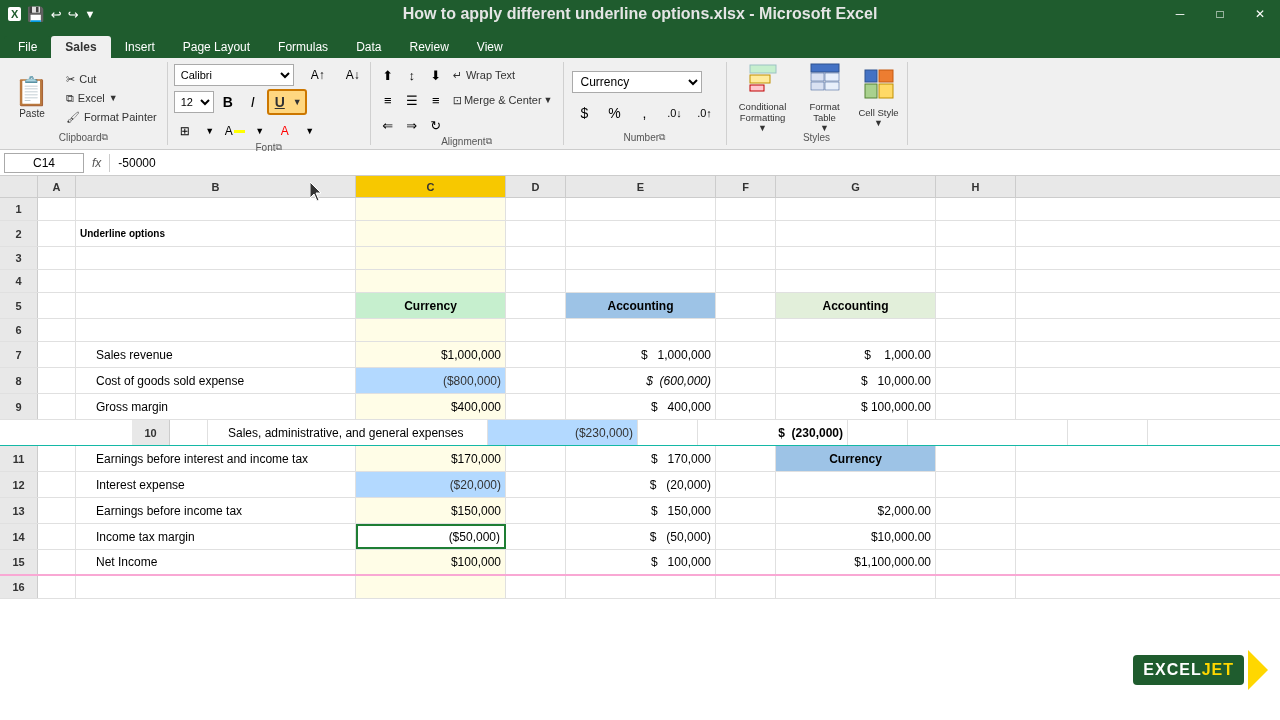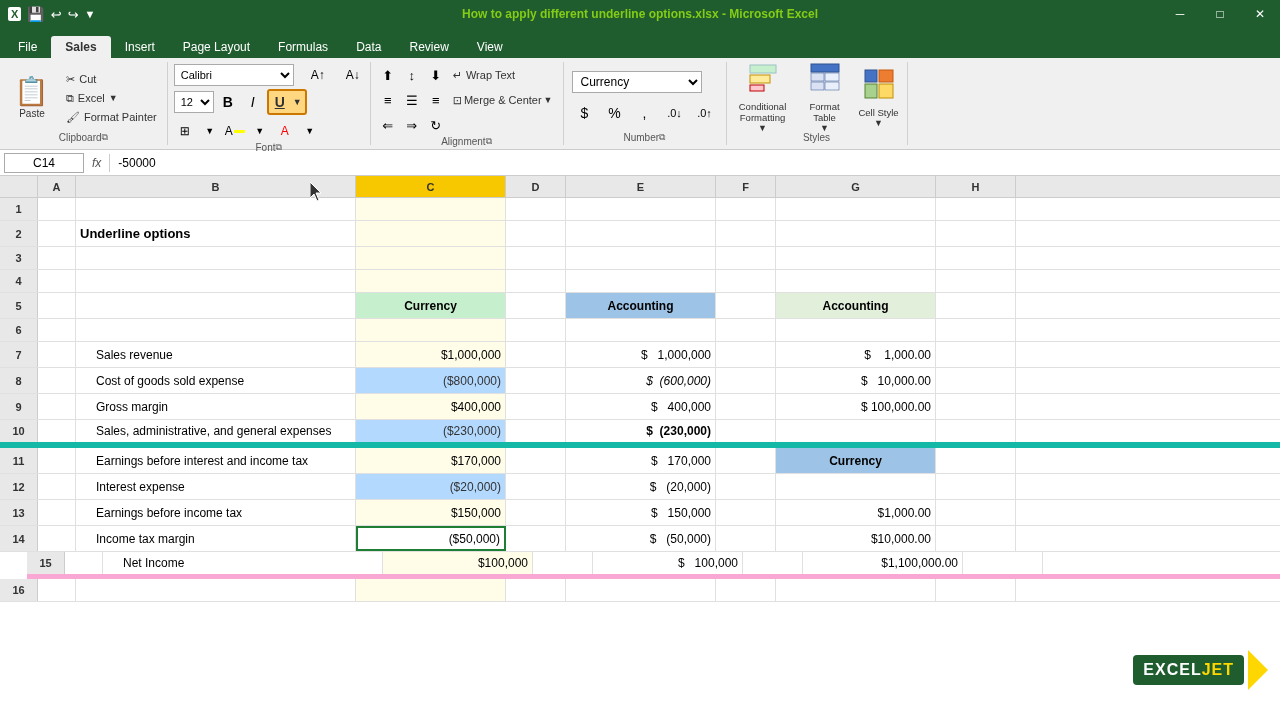--- a/index.html
+++ b/index.html
@@ -332,21 +332,21 @@
 <div id="app" style="position:relative; width:1280px; height:720px; overflow:hidden;">
 
   <div id="title-bar" style="position:relative; display:flex; align-items:center; justify-content:center; background:#1f5c2e; height:28px;">
     <div class="title-icons" style="position:absolute;left:8px;display:flex;gap:6px;align-items:center;">
       <span style="background:#fff;color:#1f5c2e;font-weight:bold;font-size:11px;padding:1px 3px;border-radius:2px;">X</span>
       <span style="color:#fff;font-size:14px;">💾</span>
       <span style="color:#fff;font-size:13px;">↩</span>
       <span style="color:#fff;font-size:13px;">↪</span>
       <span style="color:#fff;font-size:11px;">▼</span>
     </div>
-    <span style="color:#84cc16;font-size:12px;font-weight:600;">How to apply different underline options.xlsx - Microsoft Excel</span>
+    <span style="color:#e5e5e5;font-size:16px;font-weight:600;">How to apply different underline options.xlsx - Microsoft Excel</span>
     <div class="window-controls" style="position:absolute;right:0;display:flex;">
       <span style="width:40px;height:28px;display:flex;align-items:center;justify-content:center;color:#fff;font-size:12px;cursor:pointer;">─</span>
       <span style="width:40px;height:28px;display:flex;align-items:center;justify-content:center;color:#fff;font-size:12px;cursor:pointer;">□</span>
       <span style="width:40px;height:28px;display:flex;align-items:center;justify-content:center;color:#fff;font-size:12px;cursor:pointer;">✕</span>
     </div>
   </div>
 
   <div id="ribbon-tabs" style="background:#1f5c2e;display:flex;align-items:flex-end;padding:0 4px;height:30px;">
     <div class="ribbon-tab" style="padding:4px 14px;font-size:12px;cursor:pointer;background:#1f5c2e;color:#fff;border-radius:3px 3px 0 0;">File</div>
     <div class="ribbon-tab active" style="padding:4px 14px;font-size:12px;cursor:pointer;background:#f0f0f0;color:#333;font-weight:600;border-radius:3px 3px 0 0;">Sales</div>
@@ -563,21 +563,21 @@
         <div class="cell" style="width:60px;min-width:60px;border-right:1px solid #e0e0e0;"></div>
         <div class="cell" style="width:150px;min-width:150px;border-right:1px solid #e0e0e0;"></div>
         <div class="cell" style="width:60px;min-width:60px;border-right:1px solid #e0e0e0;"></div>
         <div class="cell" style="width:160px;min-width:160px;border-right:1px solid #e0e0e0;"></div>
         <div class="cell" style="width:80px;min-width:80px;border-right:1px solid #e0e0e0;"></div>
       </div>
 
       <div class="grid-row" style="display:flex;border-bottom:1px solid #e0e0e0;min-height:26px;">
         <div class="row-num" style="width:38px;min-width:38px;display:flex;align-items:center;justify-content:center;border-right:1px solid #ccc;background:#e8e8e8;font-size:11px;color:#333;font-weight:600;">2</div>
         <div class="cell" style="width:38px;min-width:38px;border-right:1px solid #e0e0e0;"></div>
-        <div class="cell bold-text" style="width:280px;min-width:280px;border-right:1px solid #e0e0e0;font-weight:bold;font-size:13px;">Underline options</div>
+        <div class="cell bold-text" style="width:280px;min-width:280px;border-right:1px solid #e0e0e0;font-weight:bold;font-size:10px;">Underline options</div>
         <div class="cell selected-col" style="width:150px;min-width:150px;border-right:1px solid #e0e0e0;background:#fffde7;"></div>
         <div class="cell" style="width:60px;min-width:60px;border-right:1px solid #e0e0e0;"></div>
         <div class="cell" style="width:150px;min-width:150px;border-right:1px solid #e0e0e0;"></div>
         <div class="cell" style="width:60px;min-width:60px;border-right:1px solid #e0e0e0;"></div>
         <div class="cell" style="width:160px;min-width:160px;border-right:1px solid #e0e0e0;"></div>
         <div class="cell" style="width:80px;min-width:80px;border-right:1px solid #e0e0e0;"></div>
       </div>
 
       <div class="grid-row" style="display:flex;border-bottom:1px solid #e0e0e0;min-height:22px;">
         <div class="row-num" style="width:38px;min-width:38px;display:flex;align-items:center;justify-content:center;border-right:1px solid #ccc;background:#e8e8e8;font-size:11px;color:#333;font-weight:600;">3</div>
@@ -656,21 +656,21 @@
         <div class="cell" style="width:38px;min-width:38px;border-right:1px solid #e0e0e0;"></div>
         <div class="cell" style="width:280px;min-width:280px;border-right:1px solid #e0e0e0;padding-left:20px;">Gross margin</div>
         <div class="cell number-right selected-col" style="width:150px;min-width:150px;border-right:1px solid #e0e0e0;justify-content:flex-end;background:#fffde7;">$400,000</div>
         <div class="cell" style="width:60px;min-width:60px;border-right:1px solid #e0e0e0;"></div>
         <div class="cell number-right" style="width:150px;min-width:150px;border-right:1px solid #e0e0e0;justify-content:flex-end;">$&nbsp;&nbsp;&nbsp;400,000</div>
         <div class="cell" style="width:60px;min-width:60px;border-right:1px solid #e0e0e0;"></div>
         <div class="cell number-right" style="width:160px;min-width:160px;border-right:1px solid #e0e0e0;justify-content:flex-end;">$&nbsp;100,000.00</div>
         <div class="cell" style="width:80px;min-width:80px;border-right:1px solid #e0e0e0;"></div>
       </div>
 
-      <div class="grid-row" style="display:flex;border-bottom:6px solid #14b8a6;min-height:26px;">
+      <div class="grid-row" style="display:flex;border-bottom:1px solid #14b8a6;min-height:26px;justify-content:center;">
         <div class="row-num" style="width:38px;min-width:38px;display:flex;align-items:center;justify-content:center;border-right:1px solid #ccc;background:#e8e8e8;font-size:11px;color:#333;font-weight:600;">10</div>
         <div class="cell" style="width:38px;min-width:38px;border-right:1px solid #e0e0e0;"></div>
         <div class="cell" style="width:280px;min-width:280px;border-right:1px solid #e0e0e0;padding-left:20px;">Sales, administrative, and general expenses</div>
         <div class="cell number-right blue-bg" style="width:150px;min-width:150px;border-right:1px solid #e0e0e0;justify-content:flex-end;background:#b3d9ff;">($230,000)</div>
         <div class="cell" style="width:60px;min-width:60px;border-right:1px solid #e0e0e0;"></div>
         <div class="cell number-right" style="width:150px;min-width:150px;border-right:1px solid #e0e0e0;justify-content:flex-end;font-weight:bold;">$&nbsp;&nbsp;(230,000)</div>
         <div class="cell" style="width:60px;min-width:60px;border-right:1px solid #e0e0e0;"></div>
         <div class="cell" style="width:160px;min-width:160px;border-right:1px solid #e0e0e0;"></div>
         <div class="cell" style="width:80px;min-width:80px;border-right:1px solid #e0e0e0;"></div>
       </div>
@@ -700,37 +700,37 @@
       </div>
 
       <div class="grid-row" style="display:flex;border-bottom:1px solid #e0e0e0;min-height:26px;">
         <div class="row-num" style="width:38px;min-width:38px;display:flex;align-items:center;justify-content:center;border-right:1px solid #ccc;background:#e8e8e8;font-size:11px;color:#333;font-weight:600;">13</div>
         <div class="cell" style="width:38px;min-width:38px;border-right:1px solid #e0e0e0;"></div>
         <div class="cell" style="width:280px;min-width:280px;border-right:1px solid #e0e0e0;padding-left:20px;">Earnings before income tax</div>
         <div class="cell number-right selected-col" style="width:150px;min-width:150px;border-right:1px solid #e0e0e0;justify-content:flex-end;background:#fffde7;">$150,000</div>
         <div class="cell" style="width:60px;min-width:60px;border-right:1px solid #e0e0e0;"></div>
         <div class="cell number-right" style="width:150px;min-width:150px;border-right:1px solid #e0e0e0;justify-content:flex-end;">$&nbsp;&nbsp;&nbsp;150,000</div>
         <div class="cell" style="width:60px;min-width:60px;border-right:1px solid #e0e0e0;"></div>
-        <div class="cell number-right" style="width:160px;min-width:160px;border-right:1px solid #e0e0e0;justify-content:flex-end;">$1,000.00</div>
+        <div class="cell number-right" style="width:160px;min-width:160px;border-right:1px solid #e0e0e0;justify-content:flex-end;">$2,000.00</div>
         <div class="cell" style="width:80px;min-width:80px;border-right:1px solid #e0e0e0;"></div>
       </div>
 
       <div class="grid-row" style="display:flex;border-bottom:1px solid #e0e0e0;min-height:26px;">
         <div class="row-num" style="width:38px;min-width:38px;display:flex;align-items:center;justify-content:center;border-right:1px solid #ccc;background:#e8e8e8;font-size:11px;color:#333;font-weight:600;">14</div>
         <div class="cell" style="width:38px;min-width:38px;border-right:1px solid #e0e0e0;"></div>
         <div class="cell" style="width:280px;min-width:280px;border-right:1px solid #e0e0e0;padding-left:20px;">Income tax margin</div>
         <div class="cell number-right cell-selected" style="width:150px;min-width:150px;justify-content:flex-end;background:#fff;border:2px solid #1e7e34;">($50,000)</div>
         <div class="cell" style="width:60px;min-width:60px;border-right:1px solid #e0e0e0;"></div>
         <div class="cell number-right" style="width:150px;min-width:150px;border-right:1px solid #e0e0e0;justify-content:flex-end;">$&nbsp;&nbsp;&nbsp;(50,000)</div>
         <div class="cell" style="width:60px;min-width:60px;border-right:1px solid #e0e0e0;"></div>
         <div class="cell number-right" style="width:160px;min-width:160px;border-right:1px solid #e0e0e0;justify-content:flex-end;">$10,000.00</div>
         <div class="cell" style="width:80px;min-width:80px;border-right:1px solid #e0e0e0;"></div>
       </div>
 
-      <div class="grid-row" style="display:flex;border-bottom:5px solid #f9a8d4;min-height:26px;margin-left:27px;">
+      <div class="grid-row" style="display:flex;border-bottom:2px solid #f9a8d4;min-height:26px;">
         <div class="row-num" style="width:38px;min-width:38px;display:flex;align-items:center;justify-content:center;border-right:1px solid #ccc;background:#e8e8e8;font-size:11px;color:#333;font-weight:600;">15</div>
         <div class="cell" style="width:38px;min-width:38px;border-right:1px solid #e0e0e0;"></div>
         <div class="cell" style="width:280px;min-width:280px;border-right:1px solid #e0e0e0;padding-left:20px;">Net Income</div>
         <div class="cell number-right selected-col" style="width:150px;min-width:150px;border-right:1px solid #e0e0e0;justify-content:flex-end;background:#fffde7;">$100,000</div>
         <div class="cell" style="width:60px;min-width:60px;border-right:1px solid #e0e0e0;"></div>
         <div class="cell number-right" style="width:150px;min-width:150px;border-right:1px solid #e0e0e0;justify-content:flex-end;">$&nbsp;&nbsp;&nbsp;100,000</div>
         <div class="cell" style="width:60px;min-width:60px;border-right:1px solid #e0e0e0;"></div>
         <div class="cell number-right" style="width:160px;min-width:160px;border-right:1px solid #e0e0e0;justify-content:flex-end;">$1,100,000.00</div>
         <div class="cell" style="width:80px;min-width:80px;border-right:1px solid #e0e0e0;"></div>
       </div>

